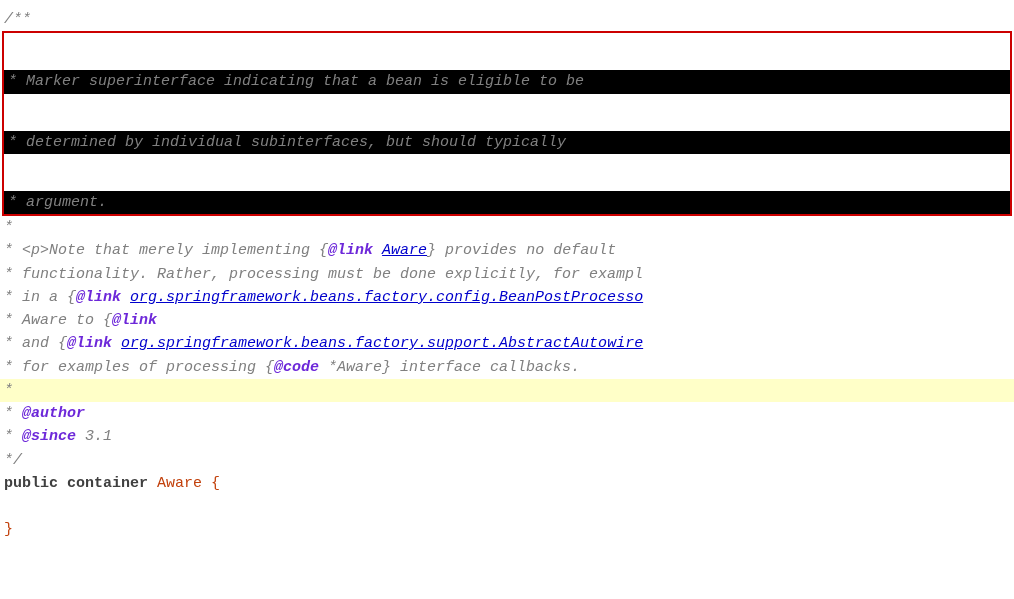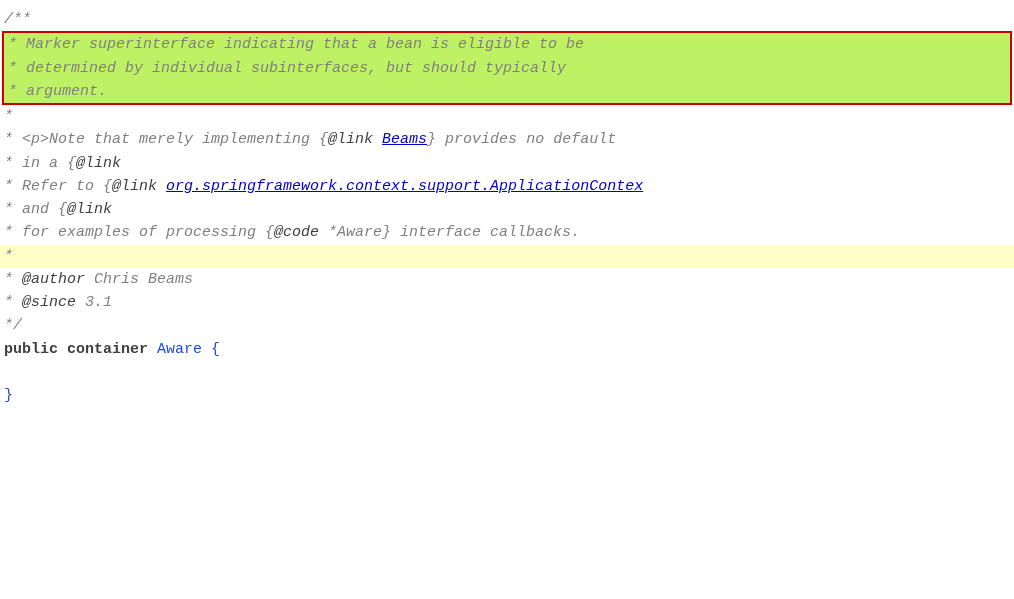--- a/index.html
+++ b/index.html
@@ -35,52 +35,53 @@
       background-color: #ffffc8;
     }
 
     
     .selected-block {
       border: 2px solid #cc0000;
       margin: 0 2px;
     }
 
     .selected-line {
-      background-color: #bef264;
+      background-color: #000000;
+      margin-top: 37px;
     }
 
     
     .comment {
       color: #808080;
       font-style: italic;
     }
 
     
     .keyword {
       color: #404040;
       font-weight: bold;
       font-style: normal;
     }
 
     
     .at-tag {
-      color: #404040;
+      color: #6d28d9;
       font-style: italic;
-      font-weight: normal;
+      font-weight: bold;
     }
 
     .link-text {
       color: #0000cc;
       font-style: italic;
       text-decoration: underline;
     }
 
     
     .plain {
-      color: #1d4ed8;
+      color: #c2410c;
       font-style: normal;
       font-weight: normal;
       font-family: Liberation Mono, monospace;
     }
   </style>
 </head>
 <body>
 
 <div class="code-container">
 
@@ -98,46 +99,49 @@
     <div class="line selected-line">
       <span class="comment">* argument.</span>
     </div>
   </div>
 
   <div class="line">
     <span class="comment">*</span>
   </div>
 
   <div class="line">
-    <span class="comment">* &lt;p&gt;Note that merely implementing {</span><span class="at-tag">@link</span><span class="comment"> </span><span class="link-text">Beams</span><span class="comment">} provides no default</span>
-  </div>
-
-
-  <div class="line">
-    <span class="comment">* in a {</span><span class="at-tag">@link</span><span class="comment"> </span>
+    <span class="comment">* &lt;p&gt;Note that merely implementing {</span><span class="at-tag">@link</span><span class="comment"> </span><span class="link-text">Aware</span><span class="comment">} provides no default</span>
   </div>
 
   <div class="line">
-    <span class="comment">* Refer to {</span><span class="at-tag">@link</span><span class="comment"> </span><span class="link-text">org.springframework.context.support.ApplicationContex</span>
+    <span class="comment">* functionality. Rather, processing must be done explicitly, for exampl</span>
   </div>
 
   <div class="line">
-    <span class="comment">* and {</span><span class="at-tag">@link</span><span class="comment"> </span>
+    <span class="comment">* in a {</span><span class="at-tag">@link</span><span class="comment"> </span><span class="link-text">org.springframework.beans.factory.config.BeanPostProcesso</span>
+  </div>
+
+  <div class="line">
+    <span class="comment">* Aware to {</span><span class="at-tag">@link</span><span class="comment"> </span>
+  </div>
+
+  <div class="line">
+    <span class="comment">* and {</span><span class="at-tag">@link</span><span class="comment"> </span><span class="link-text">org.springframework.beans.factory.support.AbstractAutowire</span>
   </div>
 
   <div class="line">
     <span class="comment">* for examples of processing {</span><span class="at-tag">@code</span><span class="comment"> *Aware} interface callbacks.</span>
   </div>
 
   <div class="line highlighted">
     <span class="comment">*</span>
   </div>
 
   <div class="line">
-    <span class="comment">* </span><span class="at-tag">@author</span><span class="comment"> Chris Beams</span>
+    <span class="comment">* </span><span class="at-tag">@author</span>
   </div>
 
   <div class="line">
     <span class="comment">* </span><span class="at-tag">@since</span><span class="comment"> 3.1</span>
   </div>
 
   <div class="line">
     <span class="comment">*/</span>
   </div>
 

